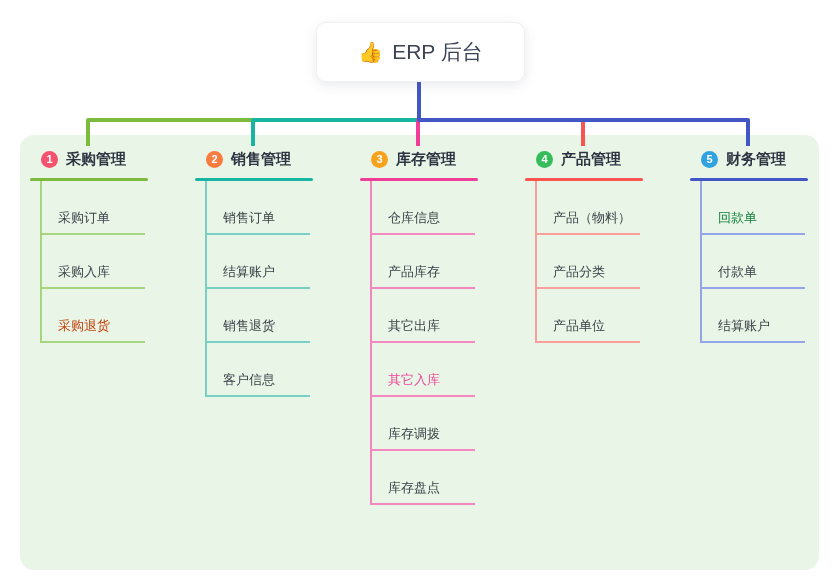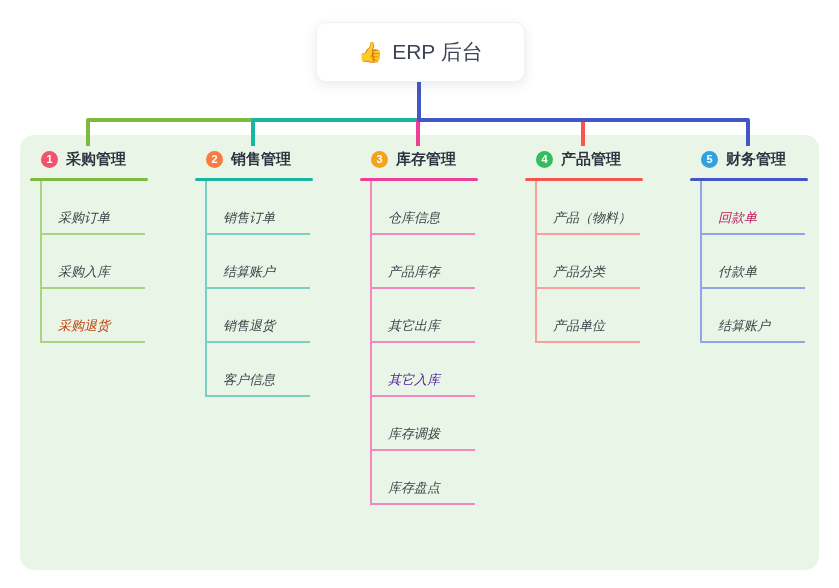--- a/index.html
+++ b/index.html
@@ -22,21 +22,21 @@
   .root-icon { font-size:20px; line-height:1; }
   .branch { position:absolute; top:146px; width:118px; z-index:2; }
   .branch-heading { display:flex; align-items:center; gap:8px; padding-left:11px; height:26px; }
   .badge {
     width:17px; height:17px; border-radius:50%; flex:0 0 17px;
     color:#ffffff; font-size:11px; font-weight:700; line-height:17px;
     display:flex; align-items:center; justify-content:center;
   }
   .branch-label { font-size:15px; font-weight:700; white-space:nowrap; }
   .branch-underline { height:3px; border-radius:2px; margin-top:6px; }
-  .children { position:relative;font-style:italic; }
+  .children { position:relative; }
   .child-vline { position:absolute; left:10px; top:0; bottom:0; width:2px; }
   .child { position:relative; height:54px; }
   .child-label { position:absolute; left:28px; bottom:8px; font-size:13px; white-space:nowrap; }
   .child-underline { position:absolute; left:10px; bottom:0; width:105px; height:2px; }
 </style>
 </head>
 <body>
 
 <div class="canvas" style="background: rgb(255, 255, 255);">
   <div class="panel" style="background: rgb(233, 246, 231);"></div>
@@ -114,21 +114,21 @@
   </div>
           <div class="child">
     <span class="child-label" style="color: rgb(60, 65, 72);">产品库存</span>
     <div class="child-underline" style="background: rgb(243, 135, 191);"></div>
   </div>
           <div class="child">
     <span class="child-label" style="color: rgb(60, 65, 72);">其它出库</span>
     <div class="child-underline" style="background: rgb(243, 135, 191);"></div>
   </div>
           <div class="child">
-    <span class="child-label" style="color: #4c1d95; margin-top: 7px;">其它入库</span>
+    <span class="child-label" style="color: #ec4899; margin-top: 7px;">其它入库</span>
     <div class="child-underline" style="background: rgb(243, 135, 191);"></div>
   </div>
           <div class="child">
     <span class="child-label" style="color: rgb(60, 65, 72);">库存调拨</span>
     <div class="child-underline" style="background: rgb(243, 135, 191);"></div>
   </div>
           <div class="child">
     <span class="child-label" style="color: rgb(60, 65, 72);">库存盘点</span>
     <div class="child-underline" style="background: rgb(243, 135, 191);"></div>
   </div>
@@ -158,21 +158,21 @@
   </div>
       <div class="branch" style="left: 690px;">
     <div class="branch-heading">
       <span class="badge" style="background: rgb(48, 162, 223); color: rgb(255, 255, 255);">5</span>
       <span class="branch-label" style="color: rgb(46, 52, 66);">财务管理</span>
     </div>
     <div class="branch-underline" style="background: rgb(67, 86, 197);"></div>
     <div class="children">
       <div class="child-vline" style="background: rgb(147, 164, 232);"></div>
     <div class="child">
-    <span class="child-label" style="color: #be185d;">回款单</span>
+    <span class="child-label" style="color: #15803d;">回款单</span>
     <div class="child-underline" style="background: rgb(147, 164, 232);"></div>
   </div>
           <div class="child">
     <span class="child-label" style="color: rgb(60, 65, 72);">付款单</span>
     <div class="child-underline" style="background: rgb(147, 164, 232);"></div>
   </div>
           <div class="child">
     <span class="child-label" style="color: rgb(60, 65, 72);">结算账户</span>
     <div class="child-underline" style="background: rgb(147, 164, 232);"></div>
   </div>

